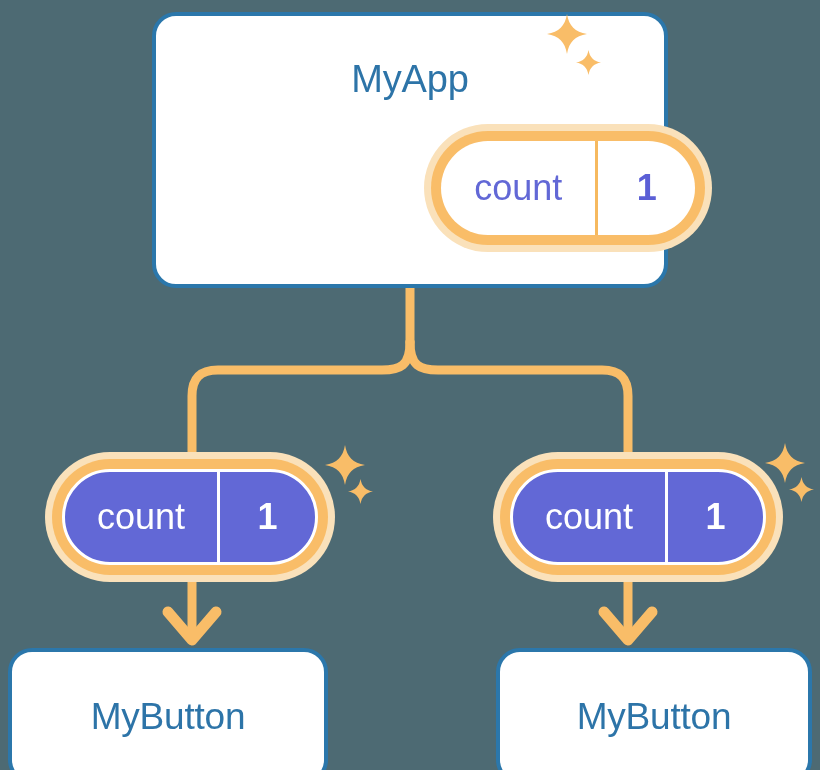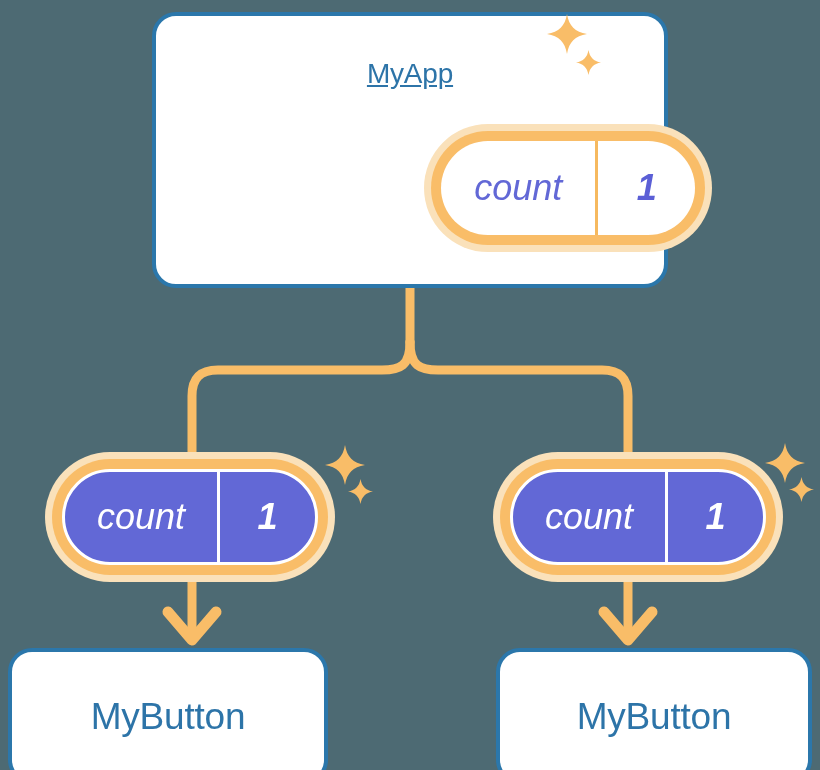--- a/index.html
+++ b/index.html
@@ -61,22 +61,21 @@
     height: 276px;
     border-radius: 24px;
     display: block;
   }
   #card-app .card-title {
     position: absolute;
     top: 44px;
     left: 0;
     width: 100%;
     text-align: center;
-    font-size: 28px;
-    text-decoration: underline;
+    font-size: 38px;
   }
 
   #card-btn-left {
     left: 8px;
     top: 648px;
     width: 320px;
     height: 136px;
     border-radius: 24px;
   }
   #card-btn-right {
@@ -124,21 +123,20 @@
     display: flex;
     align-items: stretch;
     overflow: hidden;
   }
   .pill-key, .pill-val {
     display: flex;
     align-items: center;
     justify-content: center;
     box-sizing: border-box;
     line-height: 1;
-    font-style: italic;
   }
   .pill-key { flex: 0 0 62%; }
   .pill-val { flex: 1 1 auto; }
 
   
   #pill-app {
     left: 268px;
     top: 108px;
     width: 288px;
     height: 128px;

